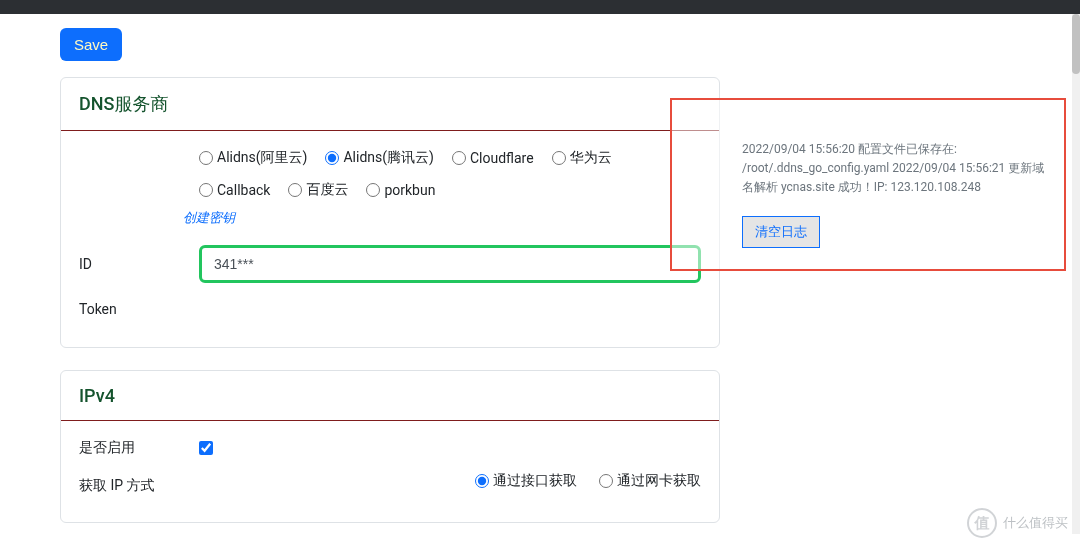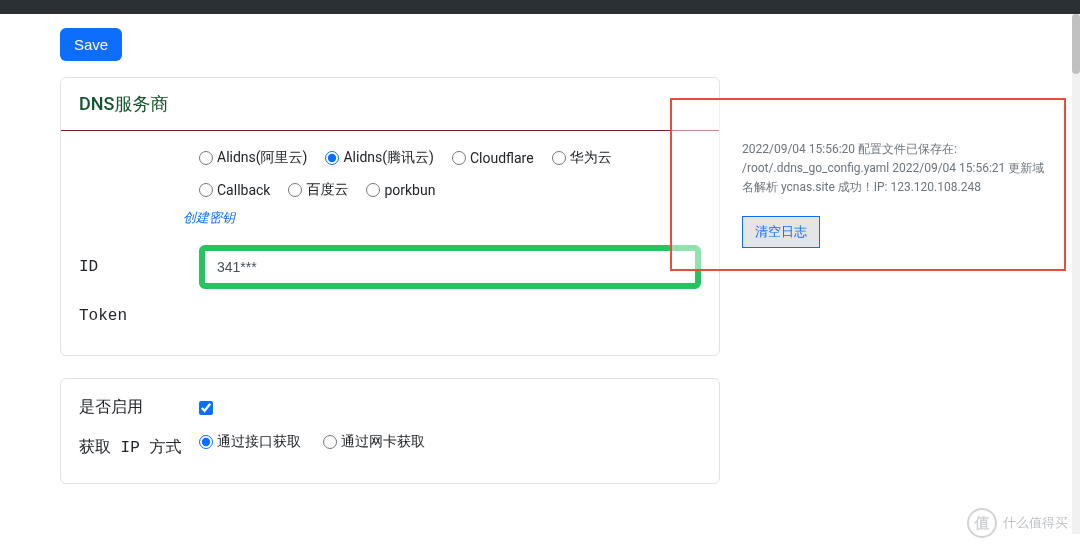--- a/index.html
+++ b/index.html
@@ -80,42 +80,42 @@
       text-decoration: none;
     }
     .form-row {
       display: flex;
       align-items: center;
       margin-bottom: 18px;
     }
     .form-row:last-child { margin-bottom: 8px; }
     .form-label {
       width: 120px;
-      font-size: 16px;
+      font-size: 14px;
       color: #212529;
-      font-family: Liberation Mono, monospace;
     }
     .form-input {
       flex: 1;
-      border: 6px solid #22c55e;
+      border: 3px solid #22c55e;
       border-radius: 6px;
       padding: 8px 12px;
       font-size: 14px;
       color: #495057;
     }
     .form-check {
       accent-color: #0d6efd;
       width: 14px;
       height: 14px;
       cursor: pointer;
     }
     .ipv4-radios {
       display: flex;
       gap: 22px;
       margin-bottom: 10px;
+      justify-content: flex-end;
     }
     .ipv4-section .form-row { margin-bottom: 15px; }
     .ipv4-url-row { margin-bottom: 0 !important; }
     .ipv4-url-input-wrap {
       flex: 1;
     }
     .log-panel {
       position: absolute;
       right: 14px;
       top: 98px;
@@ -227,20 +227,21 @@
         <div class="form-label">ID</div>
         <input class="form-input" value="341***" style="">
       </div>
       <div class="form-row">
         <div class="form-label">Token</div>
       </div>
     </div>
   </div>
 
   <div class="card ipv4-section">
+    <div class="card-header">IPv4</div>
     <div class="card-body">
       <div class="form-row">
         <div class="form-label">是否启用</div>
         <input type="checkbox" class="form-check" checked="" style="">
       </div>
       <div class="form-row ipv4-url-row">
         <div class="form-label">获取 IP 方式</div>
         <div class="ipv4-url-input-wrap">
           <div class="ipv4-radios">
             <label class="radio-item">

